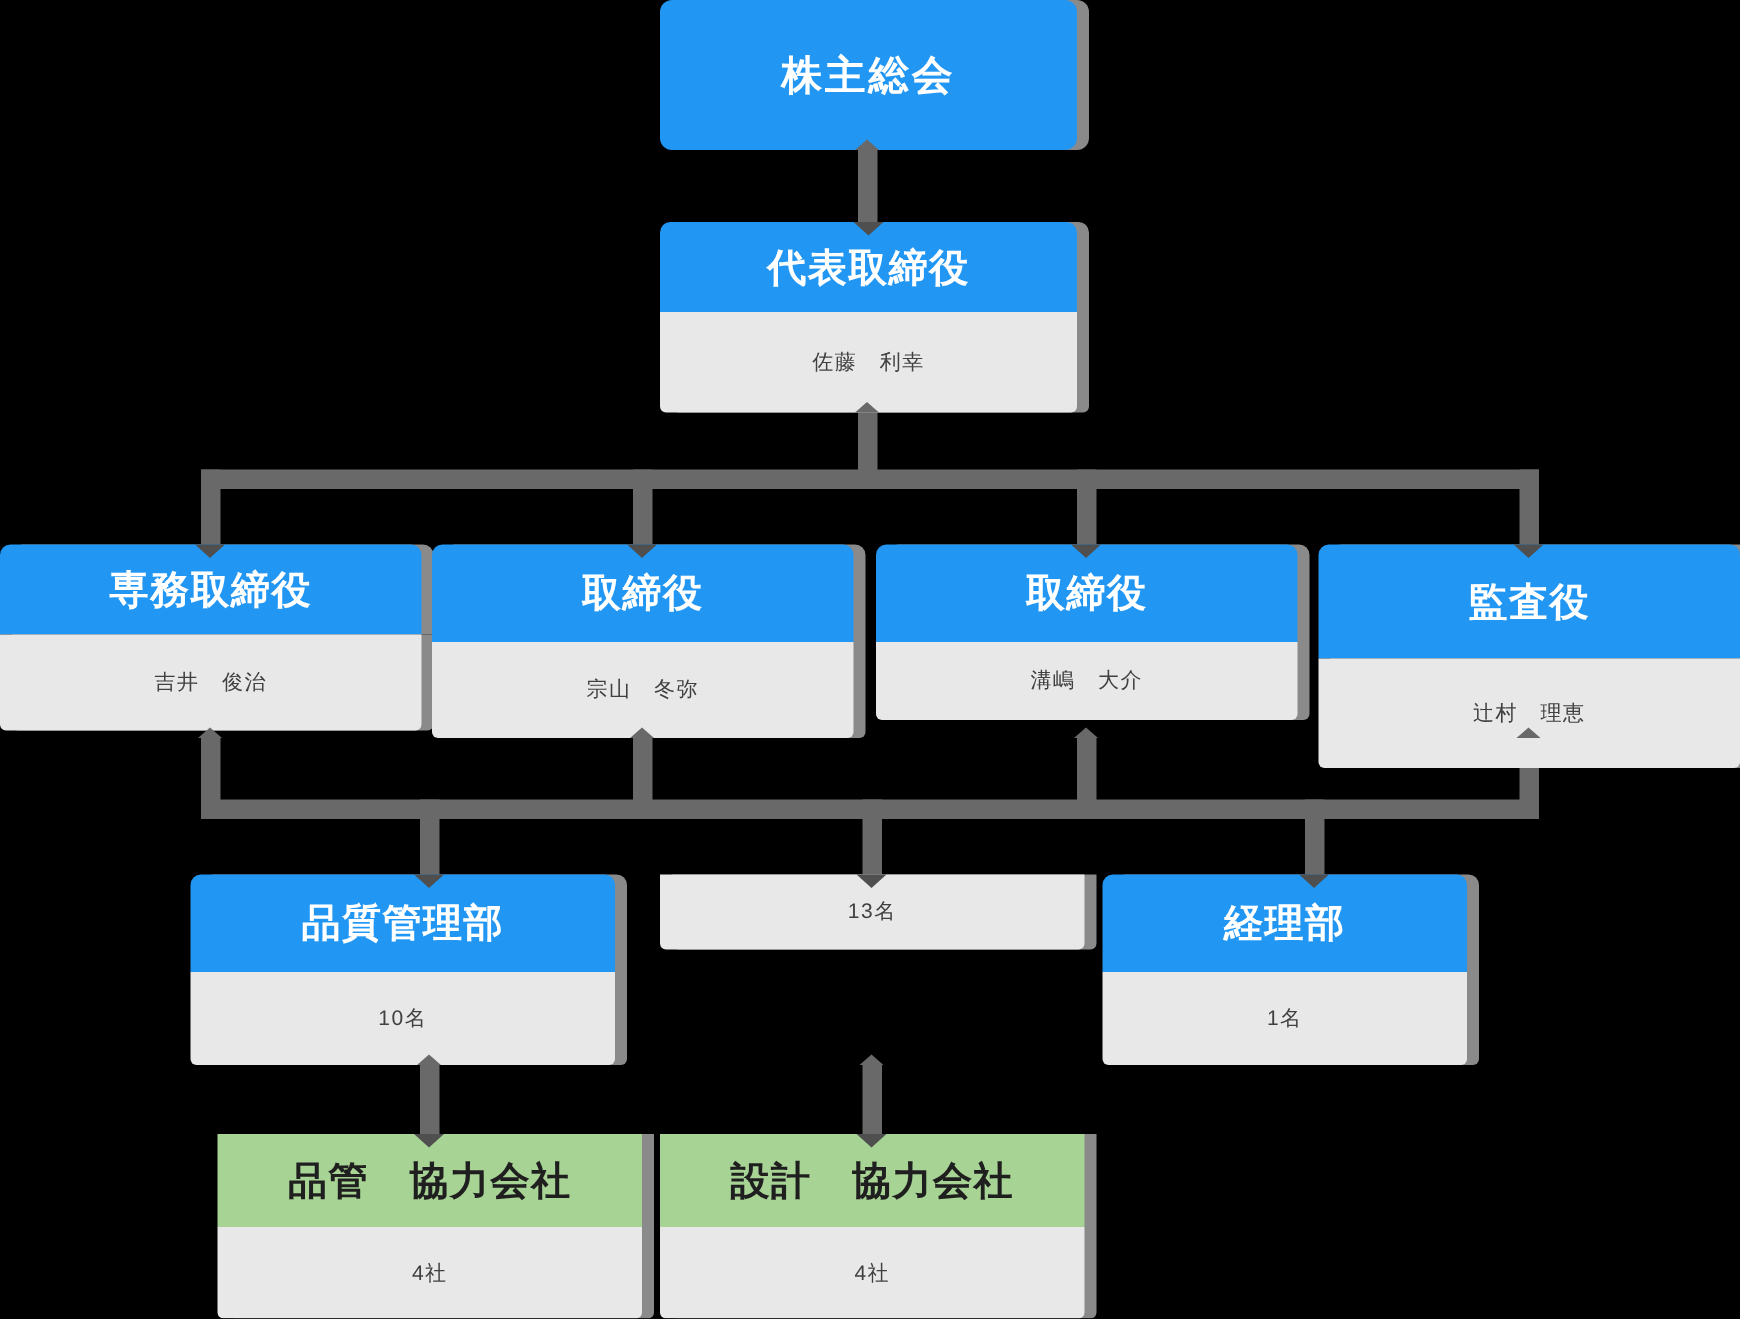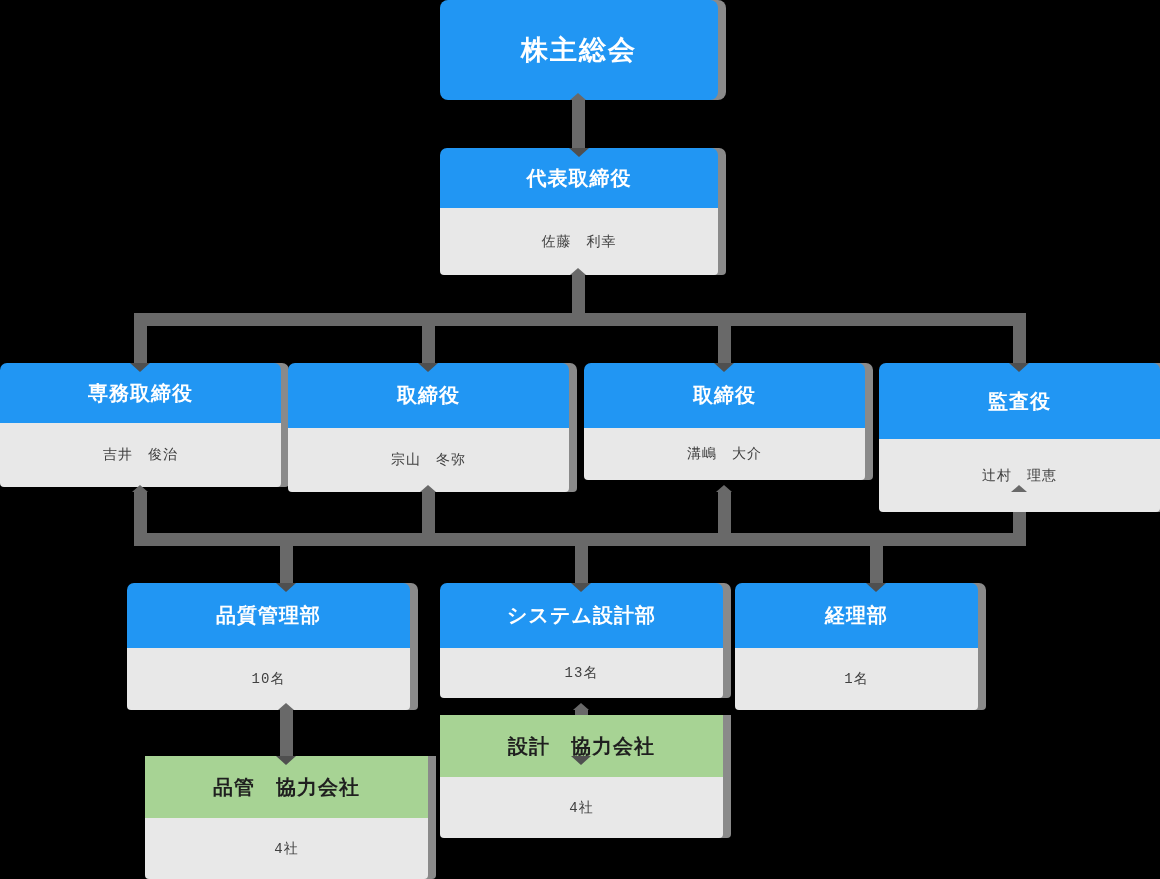--- a/index.html
+++ b/index.html
@@ -1,26 +1,26 @@
 <!DOCTYPE html>
 <html style="--background: #000000; --header_blue: #2196f3; --partner_green: #a7d394; --body_gray: #e8e8e8; --header_text: #ffffff; --partner_text: #1f1f1f; --body_text: #404040; --connector: #696969; --arrow: #4f4f4f; --shadow: #8a8a8a;"><head>
 <meta charset="utf-8">
 <style>
   html,body{margin:0;padding:0;background:#000;}
   #canvas{
     position:relative;width:1160px;height:879px;overflow:hidden;
     background:var(--background,#000);
     font-family:"Liberation Sans",sans-serif;
   }
-  .node{position:absolute;z-index:2;font-family:Liberation Mono, monospace;}
+  .node{position:absolute;z-index:2;}
   .hdr{
     display:flex;align-items:center;justify-content:center;
     background:var(--header_blue,#2196f3);
     color:var(--header_text,#fff);
-    font-weight:bold;font-size:20px;letter-spacing:1px;
+    font-weight:bold;font-size:26px;letter-spacing:1px;
     border-radius:7px 7px 0 0;
     box-shadow:8px 0 0 var(--shadow,#8a8a8a);
   }
   .node.top .hdr{font-size:27px;border-radius:8px;letter-spacing:2px;}
   .node.green .hdr{
     background:var(--partner_green,#a7d394);
     color:var(--partner_text,#1f1f1f);
     border-radius:0;letter-spacing:1px;
   }
   .bdy{
@@ -97,35 +97,34 @@
     <div class="hdr" style="height:76px">監査役</div>
     <div class="bdy" style="height:73px">辻村　理恵</div>
   </div>
 
   <div class="node" style="left:127px;top:583px;width:283px">
     <div class="hdr" style="height:65px">品質管理部</div>
     <div class="bdy" style="height:62px">10名</div>
   </div>
 
   <div class="node" style="left:440px;top:583px;width:283px">
-    <div class="hdr" style="height:65px">システム設計部</div>
     <div class="bdy" style="height:50px">13名</div>
   </div>
 
   <div class="node" style="left:735px;top:583px;width:243px">
     <div class="hdr" style="height:65px">経理部</div>
     <div class="bdy" style="height:62px">1名</div>
   </div>
 
   <div class="node green" style="left:145px;top:756px;width:283px">
     <div class="hdr" style="height:62px">品管　協力会社</div>
     <div class="bdy" style="height:61px">4社</div>
   </div>
 
-  <div class="node green" style="left:440px;top:715px;width:283px">
+  <div class="node green" style="left:440px;top:756px;width:283px">
     <div class="hdr" style="height:62px">設計　協力会社</div>
     <div class="bdy" style="height:61px">4社</div>
   </div>
 
   <div class="arr-down" style="left:569px;top:148px"></div>
   <div class="arr-down" style="left:130px;top:363px"></div>
   <div class="arr-down" style="left:418px;top:363px"></div>
   <div class="arr-down" style="left:714px;top:363px"></div>
   <div class="arr-down" style="left:1009px;top:363px"></div>
   <div class="arr-down" style="left:276px;top:583px"></div>

